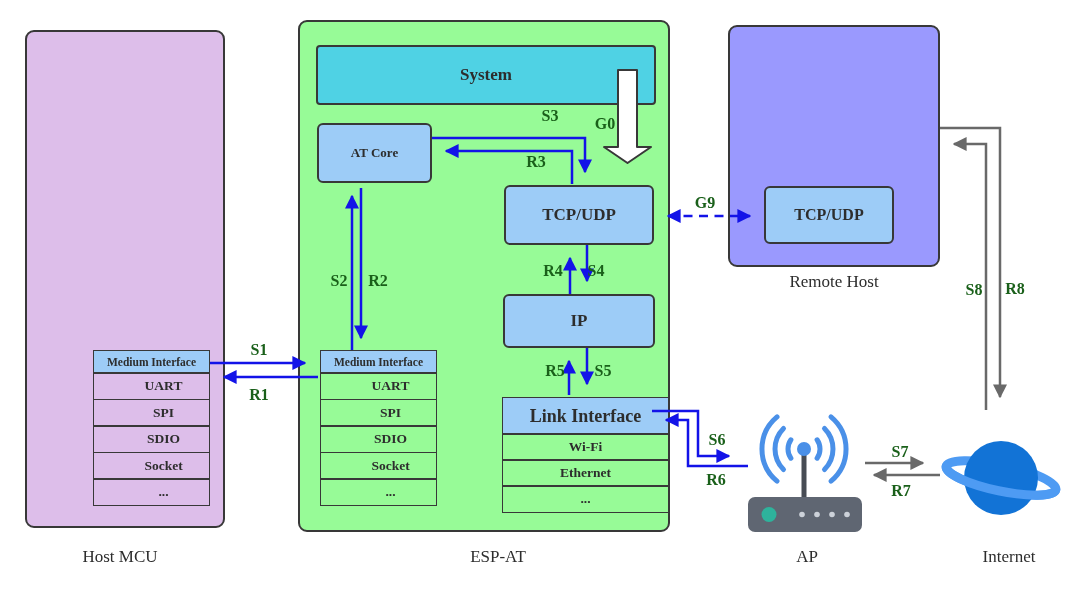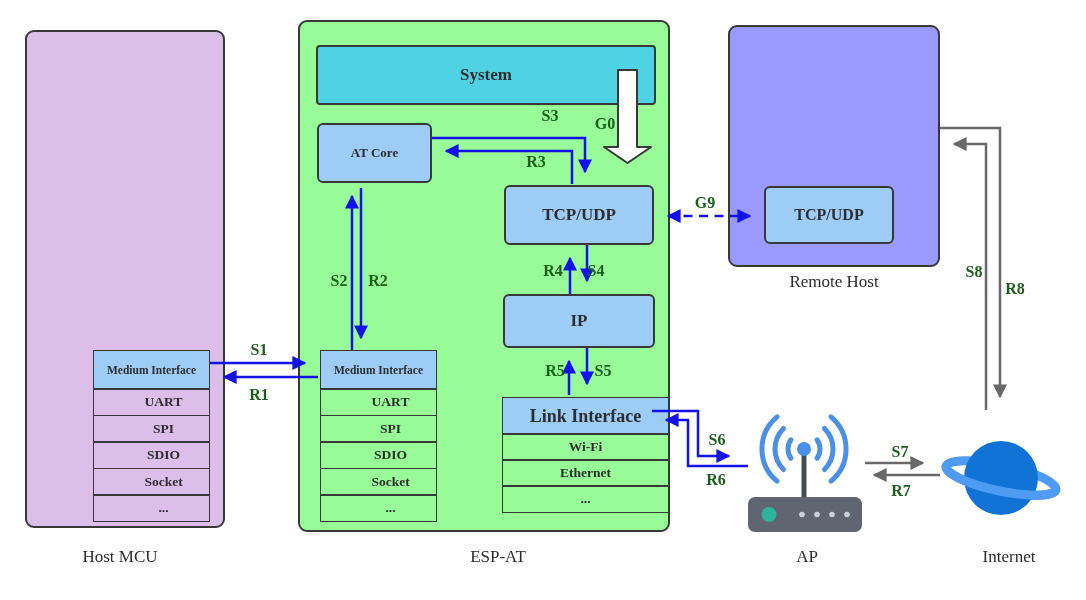--- a/index.html
+++ b/index.html
@@ -26,21 +26,21 @@
   .table { position:absolute; display:flex; flex-direction:column; }
   .cell {
     box-sizing:border-box; border:1.6px solid #383838; width:100%;
     display:flex; align-items:center; justify-content:center;
     font-weight:bold; color:#2d2d2d; margin-top:-1.6px;
   }
   .cell:first-child { margin-top:0; }
   .host-table { left:93px;  top:350px; width:117px; }
   .esp-table  { left:320px; top:350px; width:117px; }
   .link-table { left:502px; top:397px; width:167px; }
-  .mi-header  { height:40px; font-size:11.5px; background:#9dccf7; }
+  .mi-header  { height:24px; font-size:11.5px; background:#9dccf7; }
   .mi-row     { height:28px; font-size:13.5px; background:transparent;padding-left:24px; }
   .link-header{ height:38px; font-size:18px;   background:#9dccf7; }
   .link-row   { height:27.5px; font-size:13.5px; background:transparent; }
 
   .overlay { position:absolute; left:0; top:0; pointer-events:none; }
 
   .big-label {
     position:absolute; transform:translate(-50%,-50%); white-space:nowrap;
     font-weight:normal; font-size:17px; color:#2d2d2d;
   }
@@ -159,21 +159,21 @@
   <div class="edge-label" style="left:536px; top:116px;padding-left:28px;">S3</div>
   <div class="edge-label" style="left:536px; top:162px;">R3</div>
   <div class="edge-label" style="left:553px; top:271px;">R4</div>
   <div class="edge-label" style="left:596px; top:271px;">S4</div>
   <div class="edge-label" style="left:555px; top:371px;">R5</div>
   <div class="edge-label" style="left:603px; top:371px;">S5</div>
   <div class="edge-label" style="left:717px; top:440px;">S6</div>
   <div class="edge-label" style="left:716px; top:480px;">R6</div>
   <div class="edge-label" style="left:900px; top:452px;">S7</div>
   <div class="edge-label" style="left:901px; top:491px;">R7</div>
-  <div class="edge-label" style="left:974px; top:272px;">S8</div>
+  <div class="edge-label" style="left:974px; top:290px;">S8</div>
   <div class="edge-label" style="left:1015px; top:289px;">R8</div>
   <div class="edge-label" style="left:605px; top:124px;">G0</div>
   <div class="edge-label" style="left:705px; top:203px;">G9</div>
 
   <div class="big-label" style="left:120px;  top:557px;">Host MCU</div>
   <div class="big-label" style="left:498px;  top:557px;">ESP-AT</div>
   <div class="big-label" style="left:834px;  top:282px;">Remote Host</div>
   <div class="big-label" style="left:807px;  top:557px;">AP</div>
   <div class="big-label" style="left:1009px; top:557px;">Internet</div>
 

